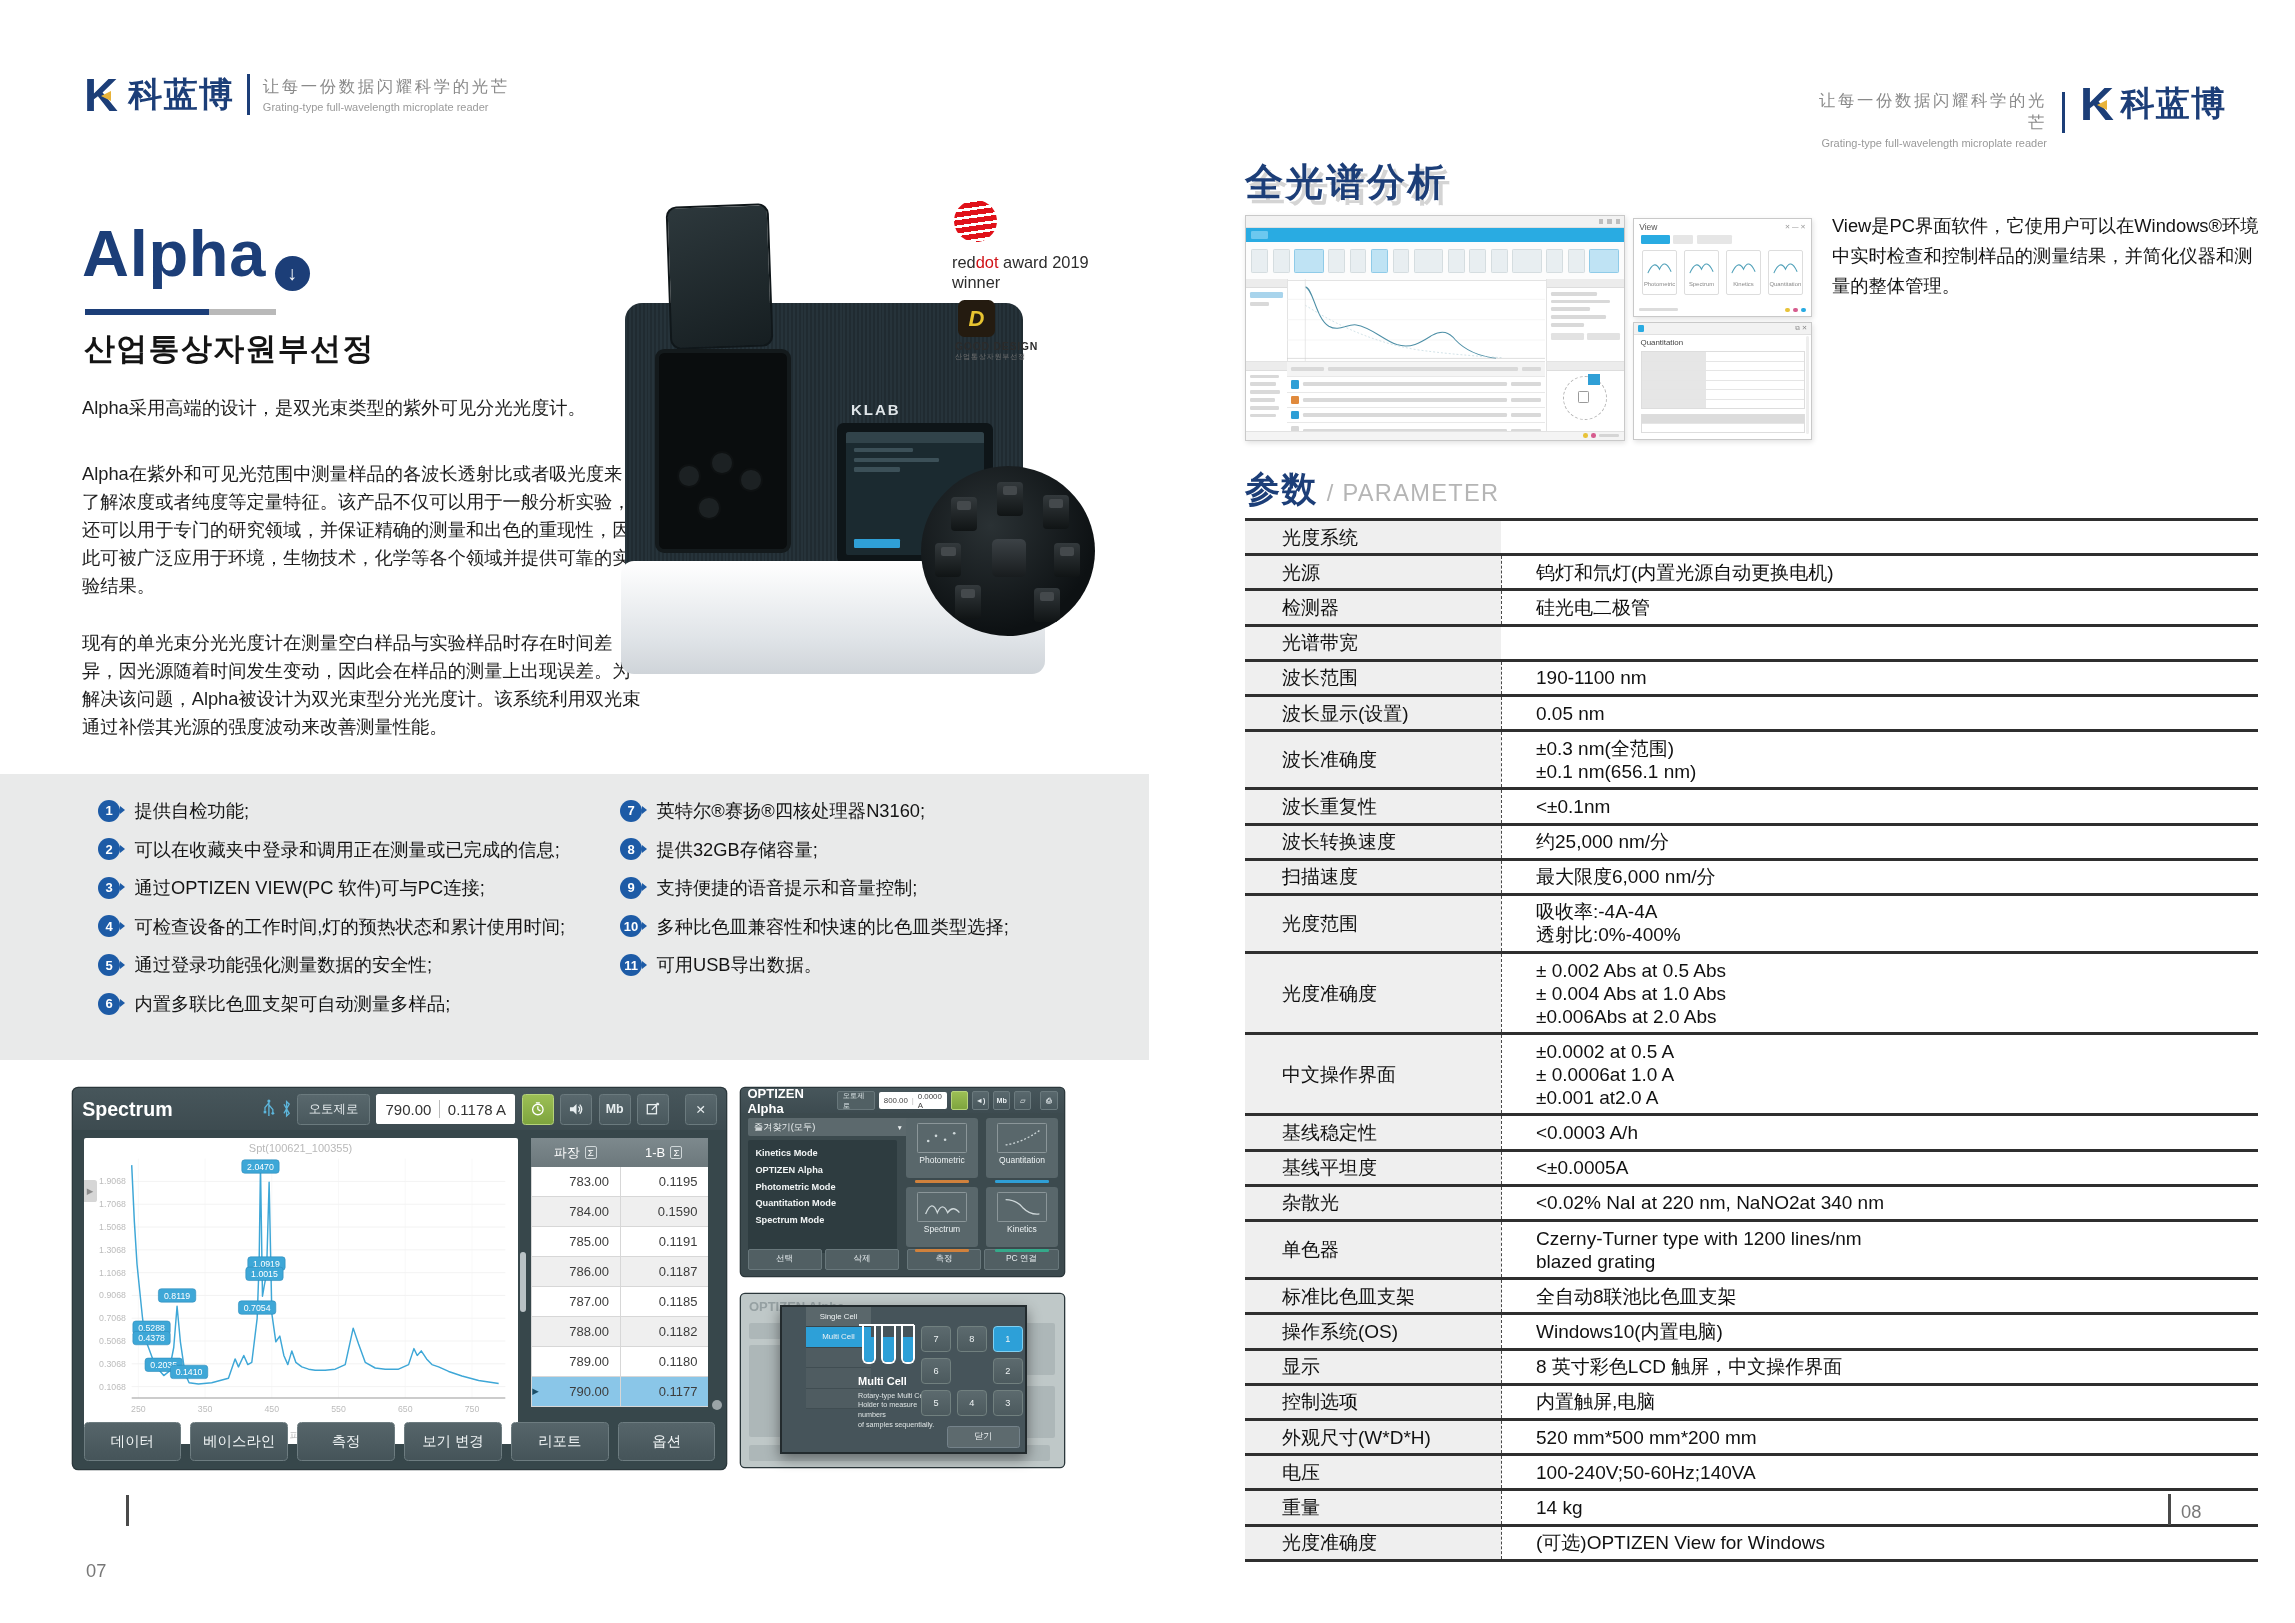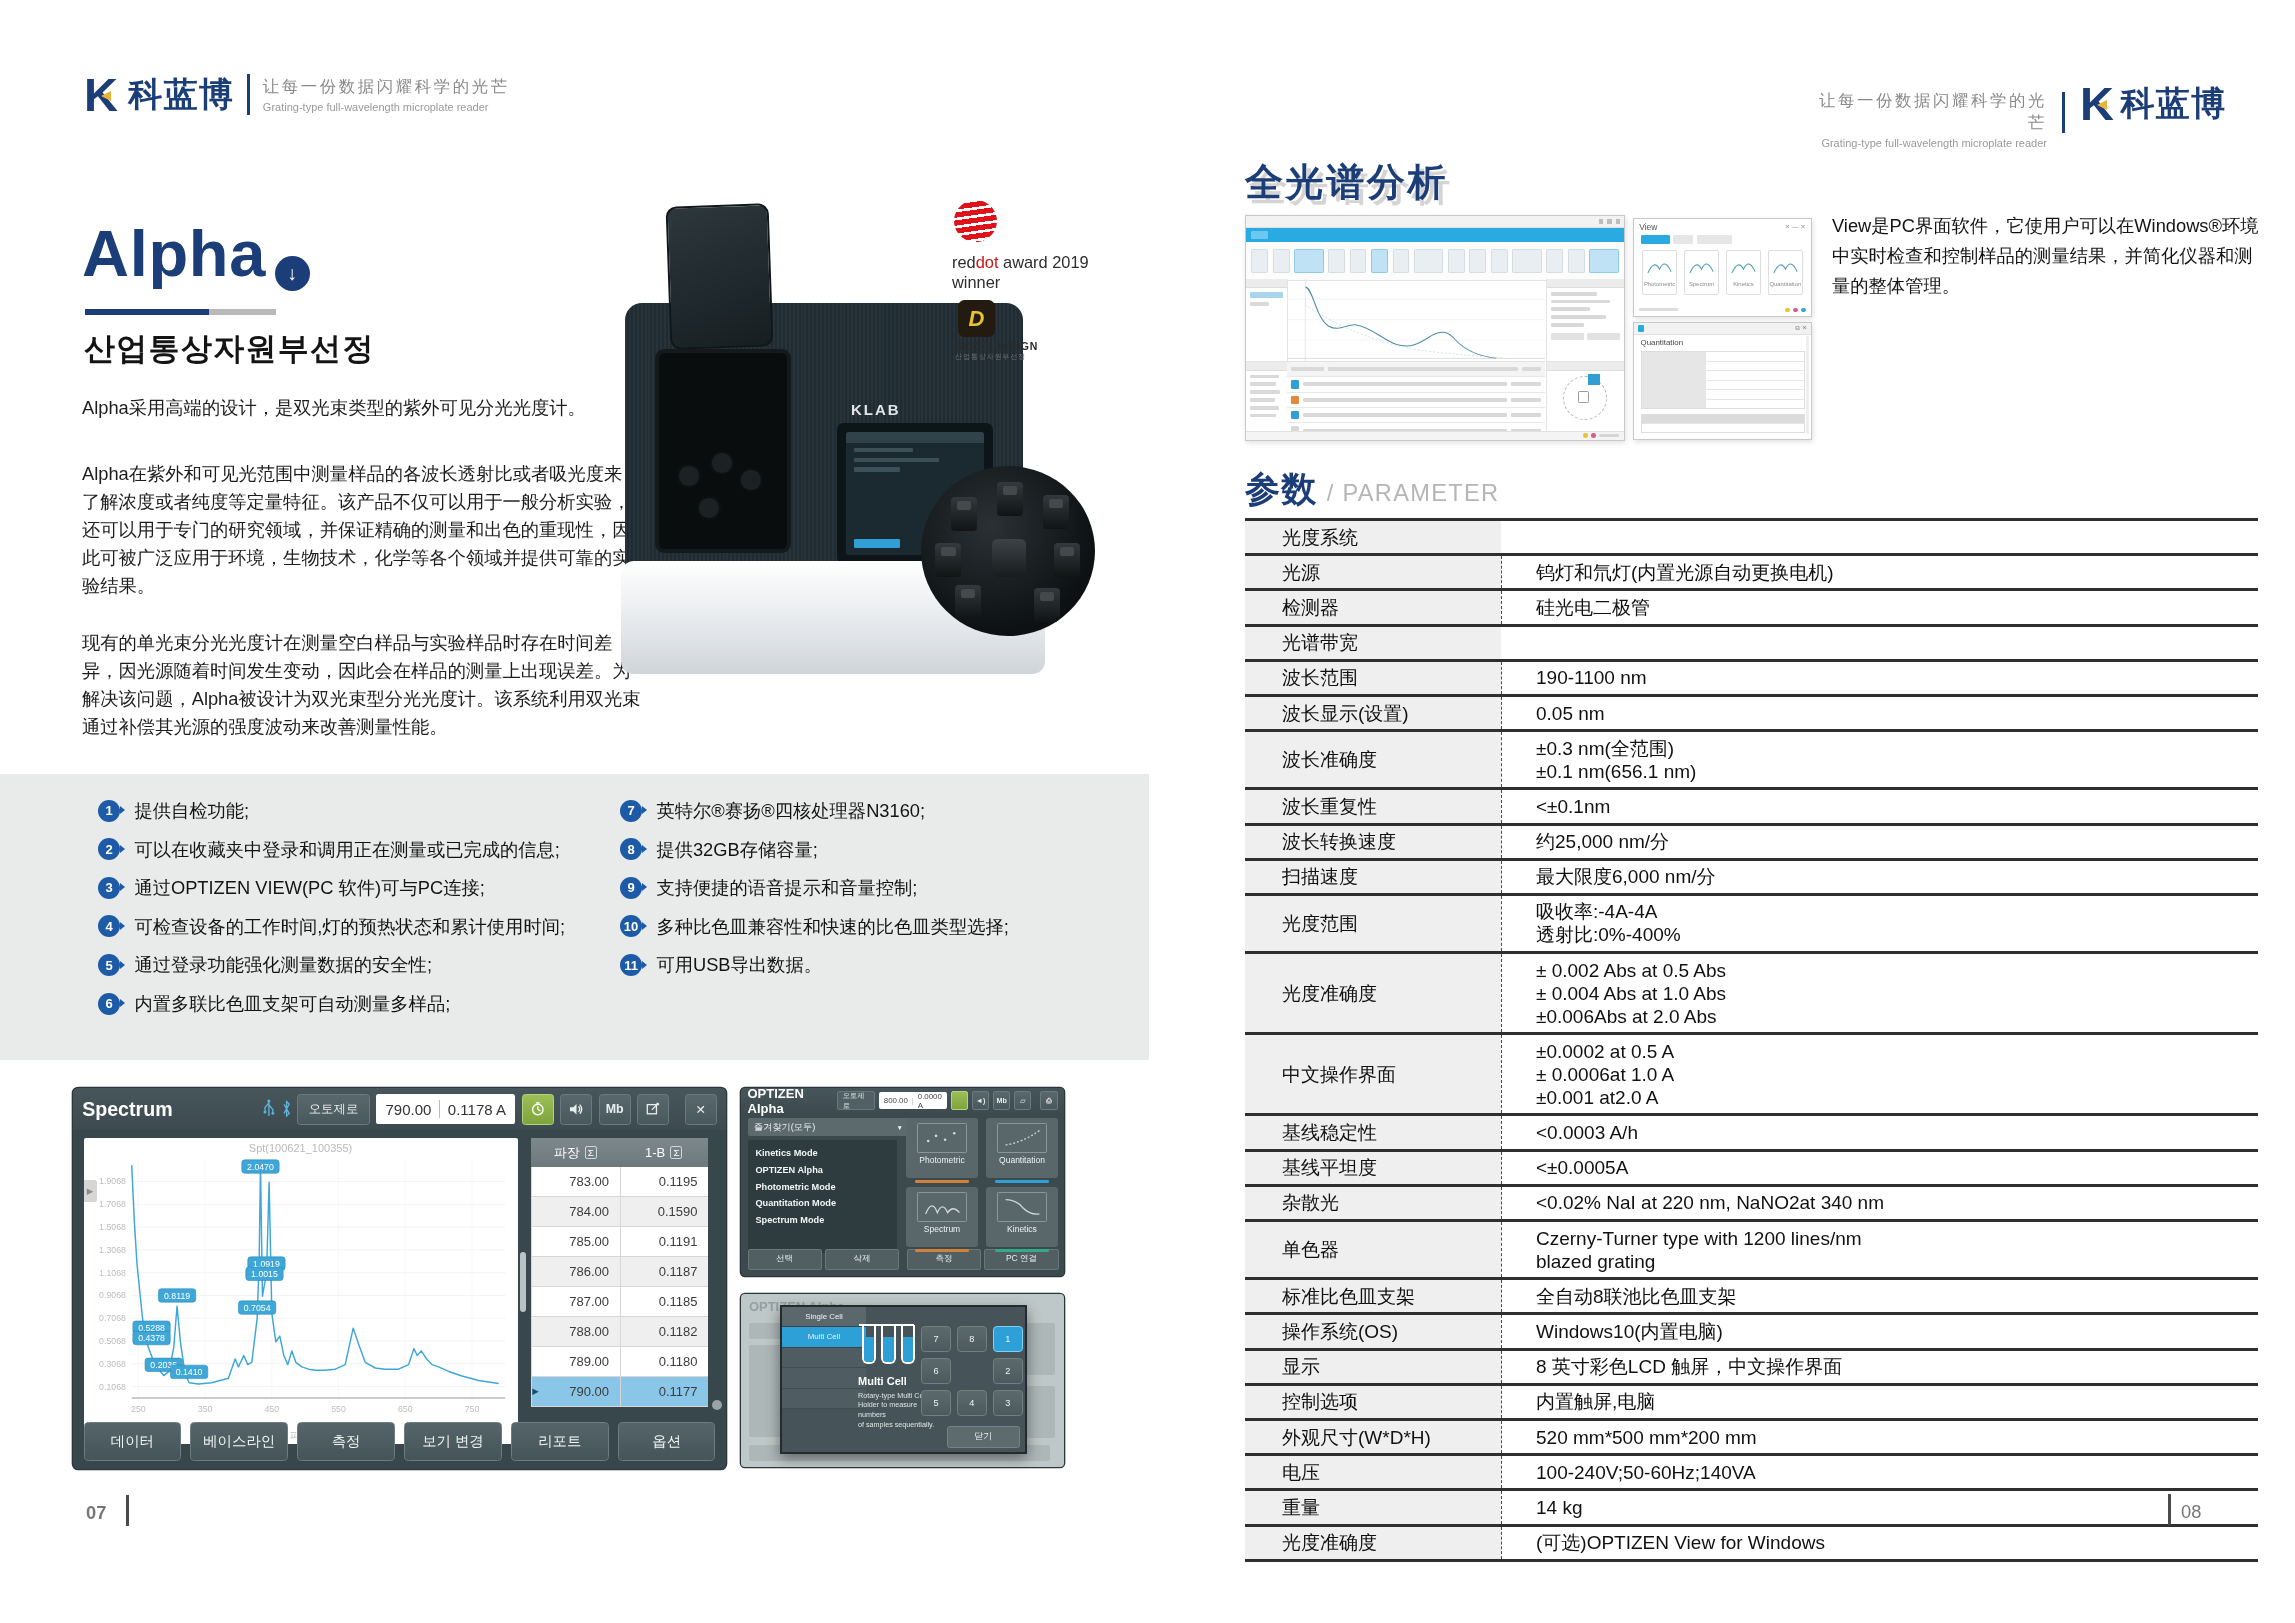--- a/index.html
+++ b/index.html
@@ -104,21 +104,21 @@
   .ozfoot{position:absolute;bottom:6.5px;height:18.3px;background:#515f63;border:0.7px solid #68777b;border-radius:2px;color:#e6ecee;font-size:8.5px;display:flex;align-items:center;justify-content:center;}
   .tile{position:absolute;width:72px;height:60px;background:#59676b;border-radius:3.3px;}
   .tile .ic{margin:5.2px auto 0;width:48px;height:27.5px;border:0.7px solid #8b9699;border-radius:1.3px;display:flex;align-items:center;justify-content:center;}
   .tile .lb{text-align:center;color:#eef3f4;font-size:8.5px;margin-top:2.6px;}
   .tile .ul{position:absolute;left:9.2px;right:9.2px;bottom:-5.2px;height:3.3px;border-radius:1.3px;}
 
   .oz2-back{position:absolute;inset:0;background:#c7cfcf;border-radius:3.9px;opacity:0.95;}
   .ghost{position:absolute;color:#9aa5a7;font-weight:700;font-size:13px;}
   .gblock{position:absolute;background:#b4bdbe;border-radius:2px;}
   .modal{position:absolute;background:#46545a;border:2px solid #232b2e;box-shadow:0 5.2px 13px rgba(0,0,0,.45);}
-  .mtab{width:84px;height:19.6px;display:flex;align-items:center;justify-content:center;color:#eef2f3;font-size:7.9px;background:#5a676b;border-bottom:0.7px solid #39454a;}
+  .mtab{width:65px;height:19.6px;display:flex;align-items:center;justify-content:center;color:#eef2f3;font-size:7.9px;background:#5a676b;border-bottom:0.7px solid #39454a;margin-left:24px;}
   .mtab.on{background:#2da0d8;}
   .mtab.dim{opacity:.45;}
   .tube{width:10.5px;height:37px;border:2px solid #fff;border-top:none;border-radius:0 0 5.9px 5.9px;position:relative;display:inline-block;margin:0 2.6px;}
   .tube i{position:absolute;left:0;right:0;bottom:0;height:25px;background:#2da0d8;border-radius:0 0 3.9px 3.9px;}
   .npad{position:absolute;display:grid;grid-template-columns:repeat(3,30px);grid-auto-rows:26px;gap:5.9px;}
   .nbtn{background:linear-gradient(#5c6a6e,#4c5a5e);border:0.7px solid #71807f;border-radius:3.9px;color:#eef3f4;font-size:9.2px;display:flex;align-items:center;justify-content:center;}
   .nbtn.sel{background:#2da0d8;border-color:#7fd0f2;}
   .nbtn.blank{visibility:hidden;}
 
   
@@ -644,21 +644,21 @@
         </div>
 
         <div class="nbtn">
           <span>3</span>
         </div>
       </div>
     <div style="position:absolute;right:5.2px;bottom:3.9px;width:71px;height:19.6px;background:#5d6a6e;border:0.7px solid #74828a;border-radius:2.6px;color:#eef2f3;font-size:9.2px;display:flex;align-items:center;justify-content:center;">닫기</div>
   </div>
 </div>
 
-<div class="abs pgnum" style="left:86px;top:1502px;font-weight:bold;">07</div>
+<div class="abs pgnum" style="left:86px;top:1560px;">07</div>
 <div class="abs pgbar" style="left:126px;top:1495px;height:31px;"></div>
 
 <div class="abs" style="left:1806px;top:90px;width:241px;text-align:right;">
   <div class="tag-cn">让每一份数据闪耀科学的光芒</div>
   <div class="tag-en">Grating-type full-wavelength microplate reader</div>
 </div>
 <div class="abs hdr-div" style="left:2062px;top:92px;"></div>
 <div class="abs hdr" style="left:2080px;top:80px;gap:9.2px;">
   <div class="kmark"><span>K</span><i></i></div>
   <div class="brandname">科蓝博</div>

